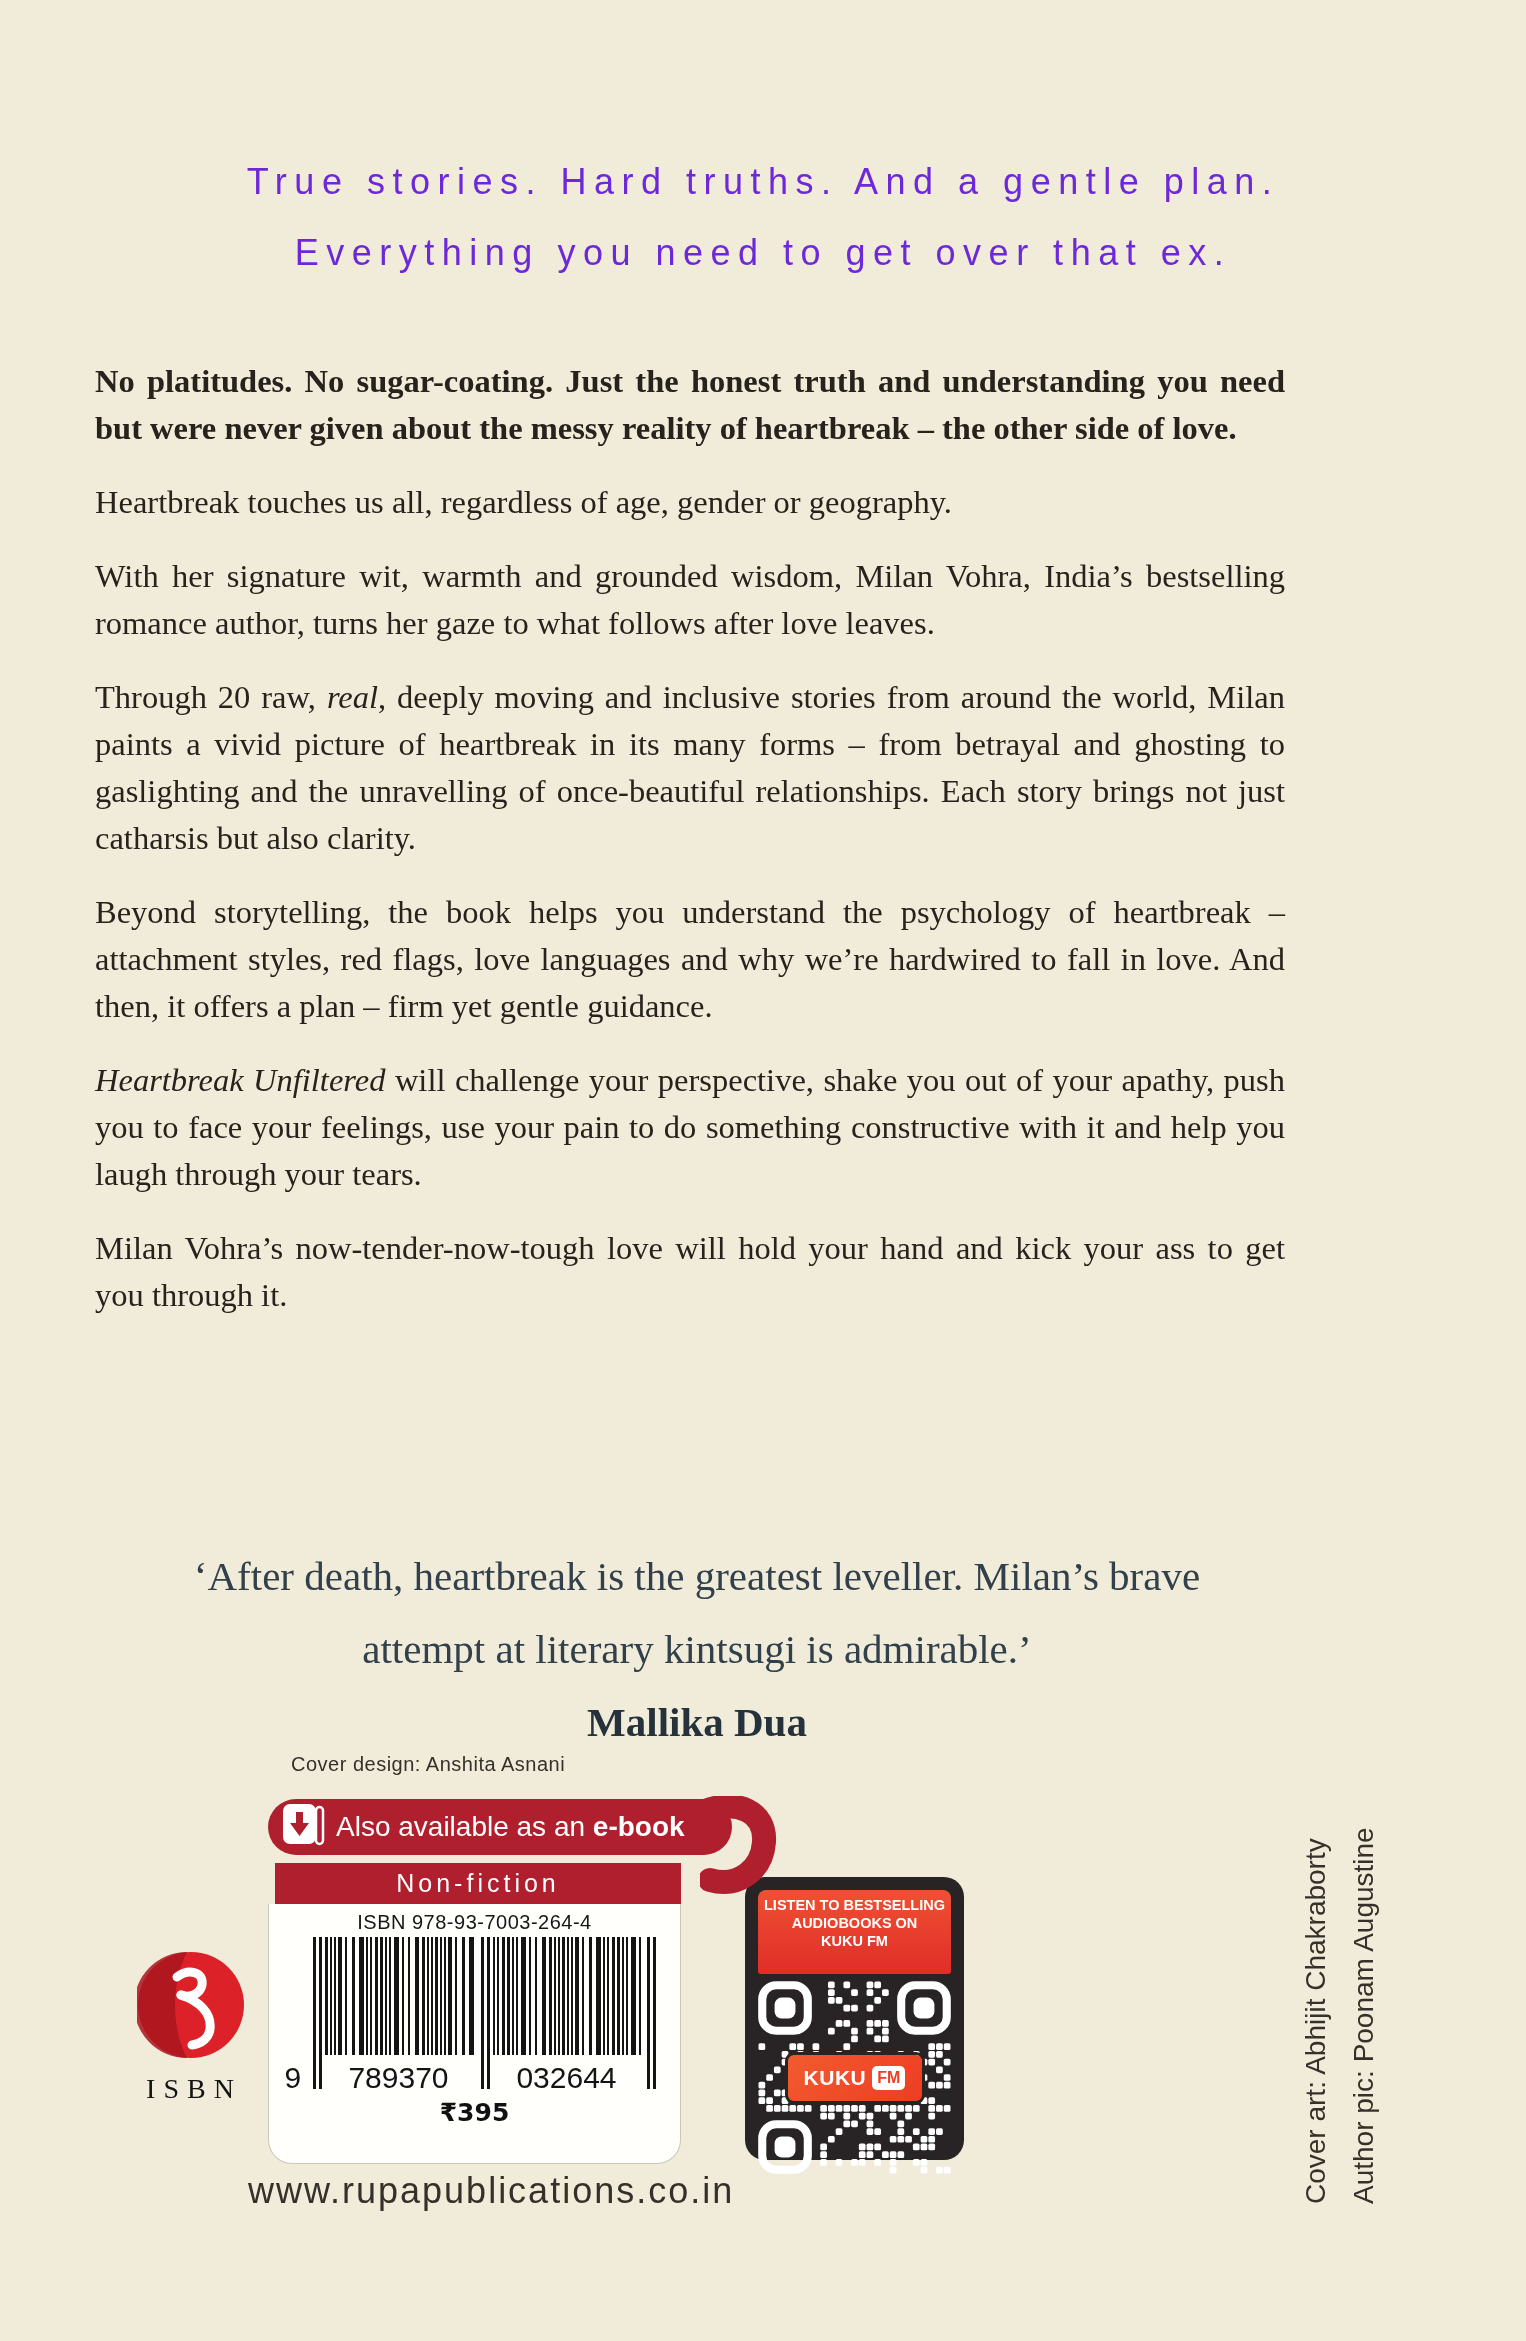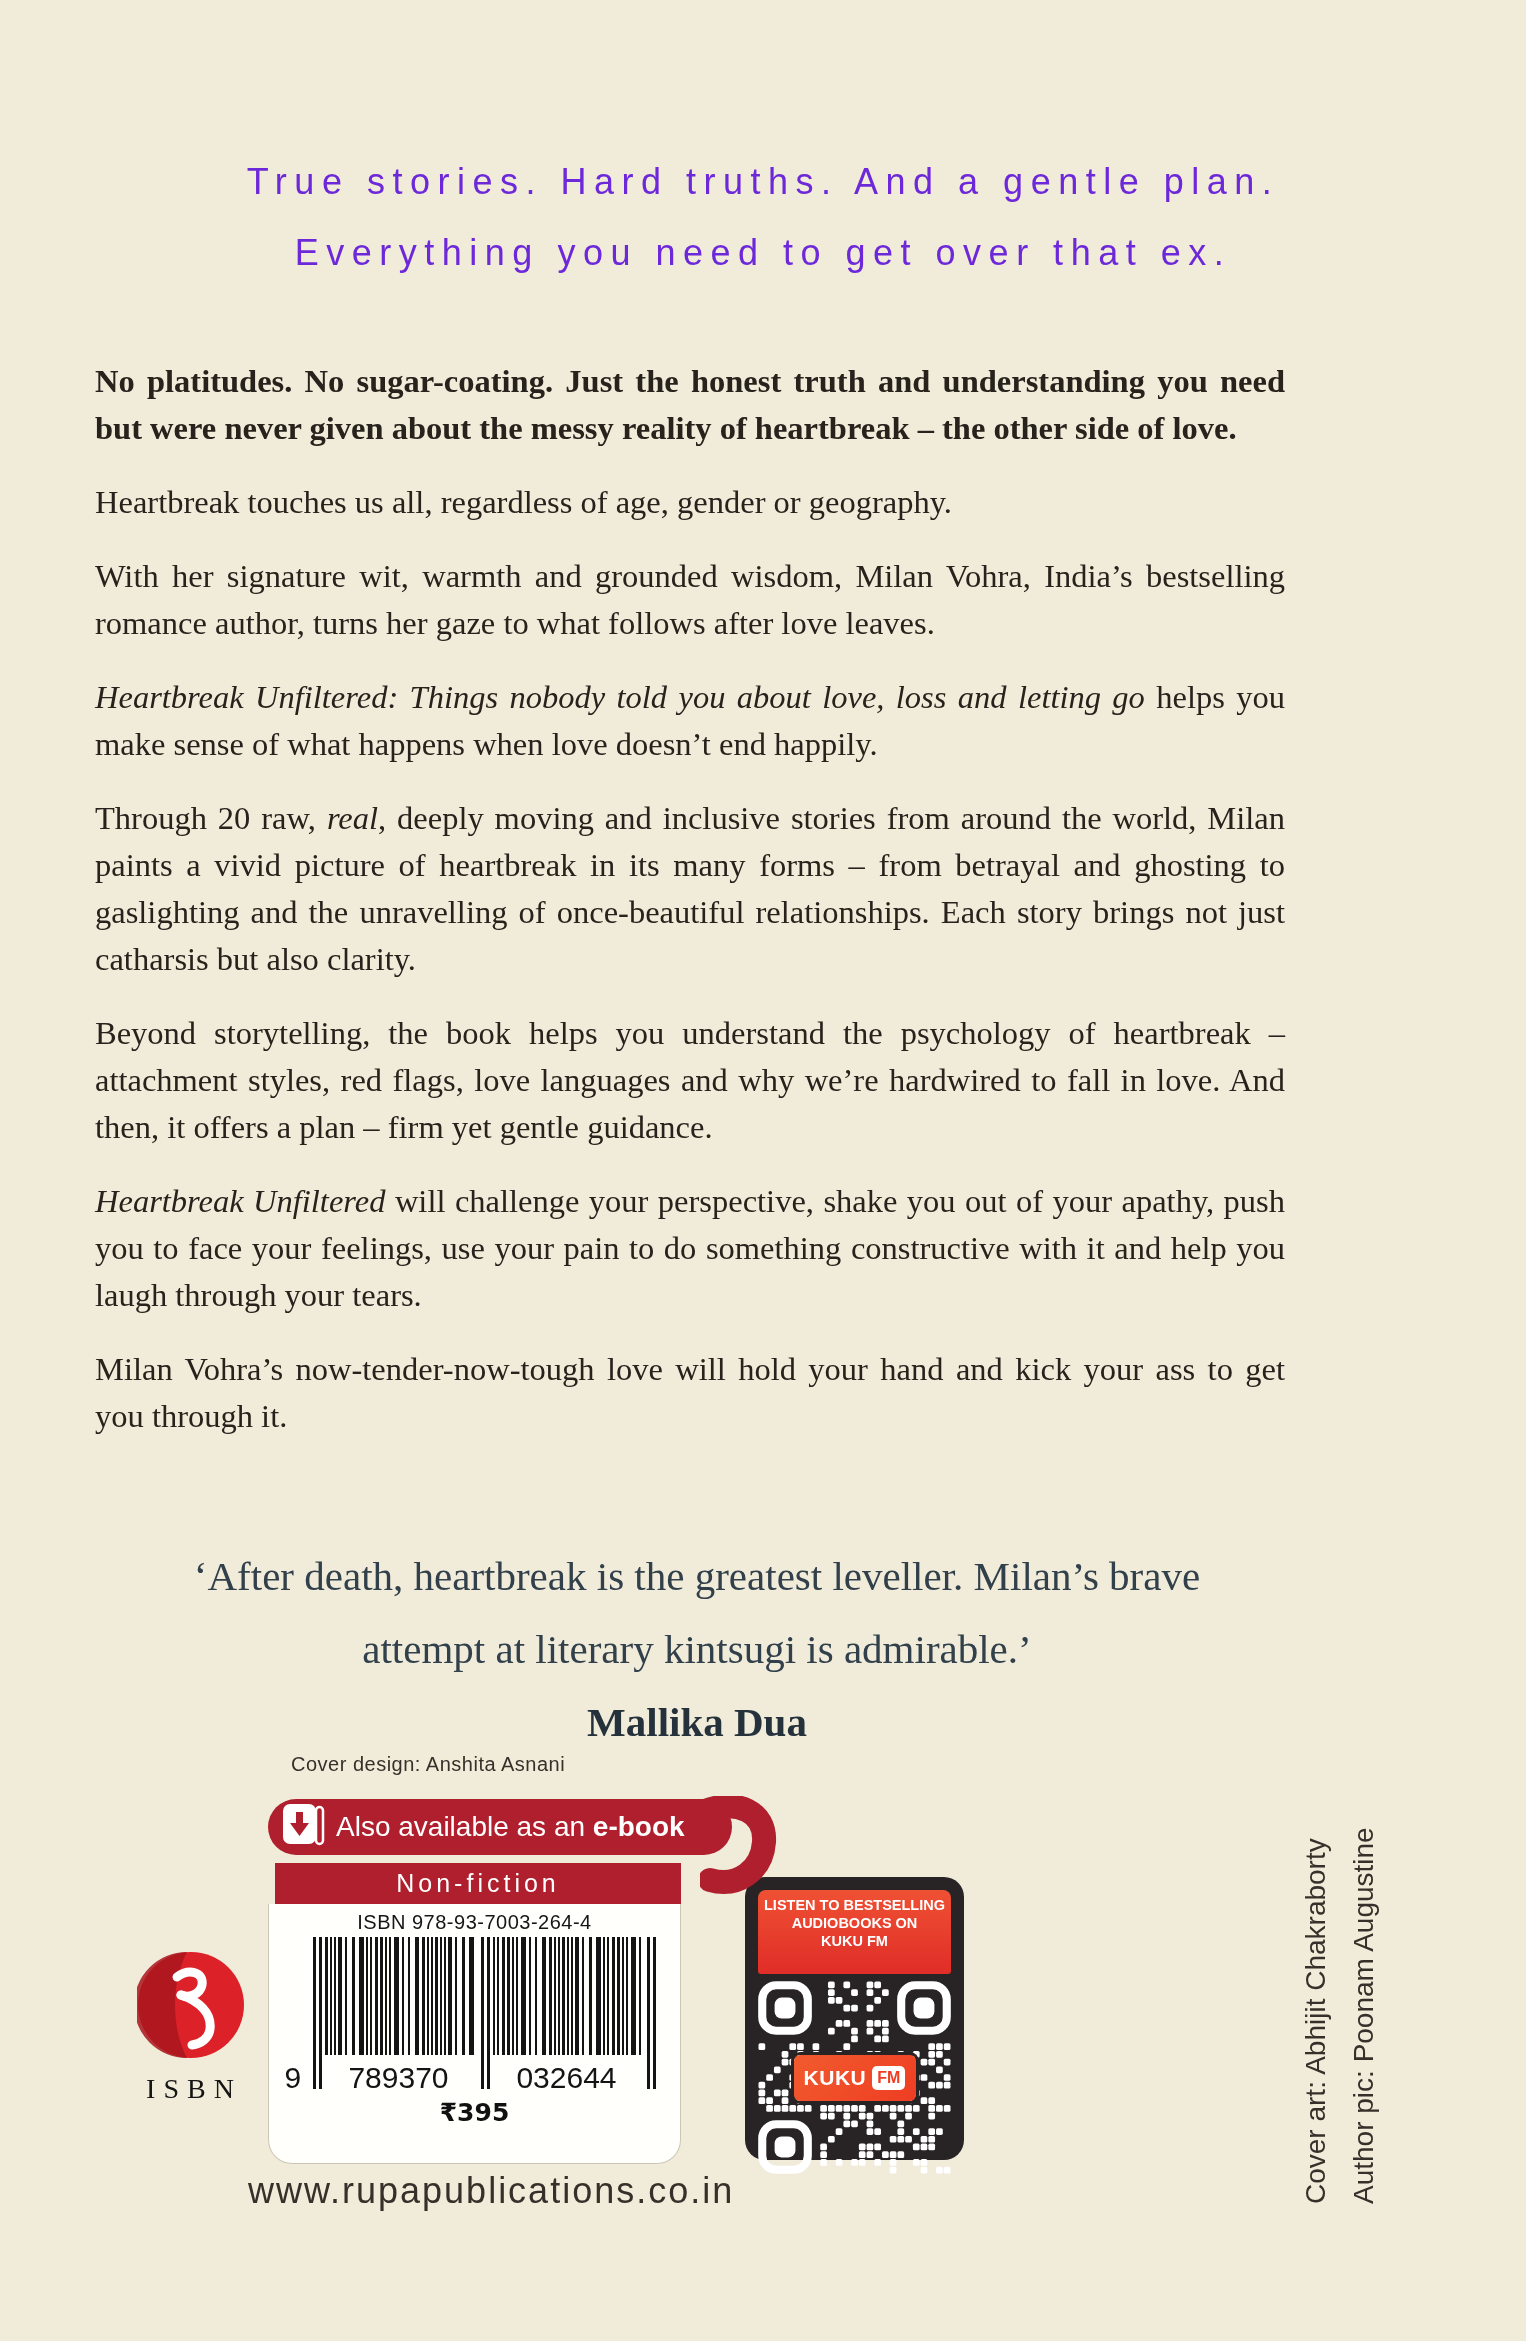--- a/index.html
+++ b/index.html
@@ -92,21 +92,21 @@
   .kuku-header{
     background:linear-gradient(180deg,#ef5133,#e02d28);
     border-radius:8px 8px 3px 3px;color:#fff;text-align:center;
     font-family:"Liberation Sans", sans-serif;font-weight:bold;
     font-size:14.5px;line-height:18px;padding:6px 0 24px;
   }
   .kuku-header span{display:block;}
   .qr-wrap{position:relative;width:193px;height:193px;margin-top:7px;}
   .kuku-label{
     position:absolute;left:50%;top:50%;transform:translate(-50%,-50%);
-    width:122px;height:46px;border-radius:6px;
+    width:134px;height:46px;border-radius:6px;
     background:linear-gradient(135deg,#f15b2e,#ee3d23);
     display:flex;align-items:center;justify-content:center;gap:6px;
     box-shadow:0 0 0 3px #282324;
   }
   .kuku-label .k{
     color:#fff;font-family:"Liberation Sans", sans-serif;font-weight:bold;
     font-size:21px;letter-spacing:.5px;
   }
   .fm-box{
     background:#fff;color:#ee3d23;border-radius:5px;font-weight:bold;
@@ -125,21 +125,20 @@
 
 <div class="headline">
   <span>True stories. Hard truths. And a gentle plan.</span>
   <span>Everything you need to get over that ex.</span>
 </div>
 
 <div class="blurb">
   <p class="b"><span>No platitudes. No sugar-coating. Just the honest truth and understanding you need but were never given about the messy reality of heartbreak – the other side of love.</span></p>
   <p><span>Heartbreak touches us all, regardless of age, gender or geography.</span></p>
   <p><span>With her signature wit, warmth and grounded wisdom, Milan Vohra, India’s bestselling romance author, turns her gaze to what follows after love leaves.</span></p>
-  <p><span class="it">Heartbreak Unfiltered: Things nobody told you about love, loss and letting go</span><span> helps you make sense of what happens when love doesn’t end happily.</span></p>
   <p><span>Through 20 raw, </span><span class="it">real</span><span>, deeply moving and inclusive stories from around the world, Milan paints a vivid picture of heartbreak in its many forms – from betrayal and ghosting to gaslighting and the unravelling of once-beautiful relationships. Each story brings not just catharsis but also clarity.</span></p>
   <p><span>Beyond storytelling, the book helps you understand the psychology of heartbreak – attachment styles, red flags, love languages and why we’re hardwired to fall in love. And then, it offers a plan – firm yet gentle guidance.</span></p>
   <p><span class="it">Heartbreak Unfiltered</span><span> will challenge your perspective, shake you out of your apathy, push you to face your feelings, use your pain to do something constructive with it and help you laugh through your tears.</span></p>
   <p><span>Milan Vohra’s now-tender-now-tough love will hold your hand and kick your ass to get you through it.</span></p>
 </div>
 
 <div class="quote">
   <span>‘After death, heartbreak is the greatest leveller. Milan’s brave</span>
   <span class="ln2"><span>attempt at literary kintsugi is admirable.’ </span><b>Mallika Dua</b></span>
 </div>

